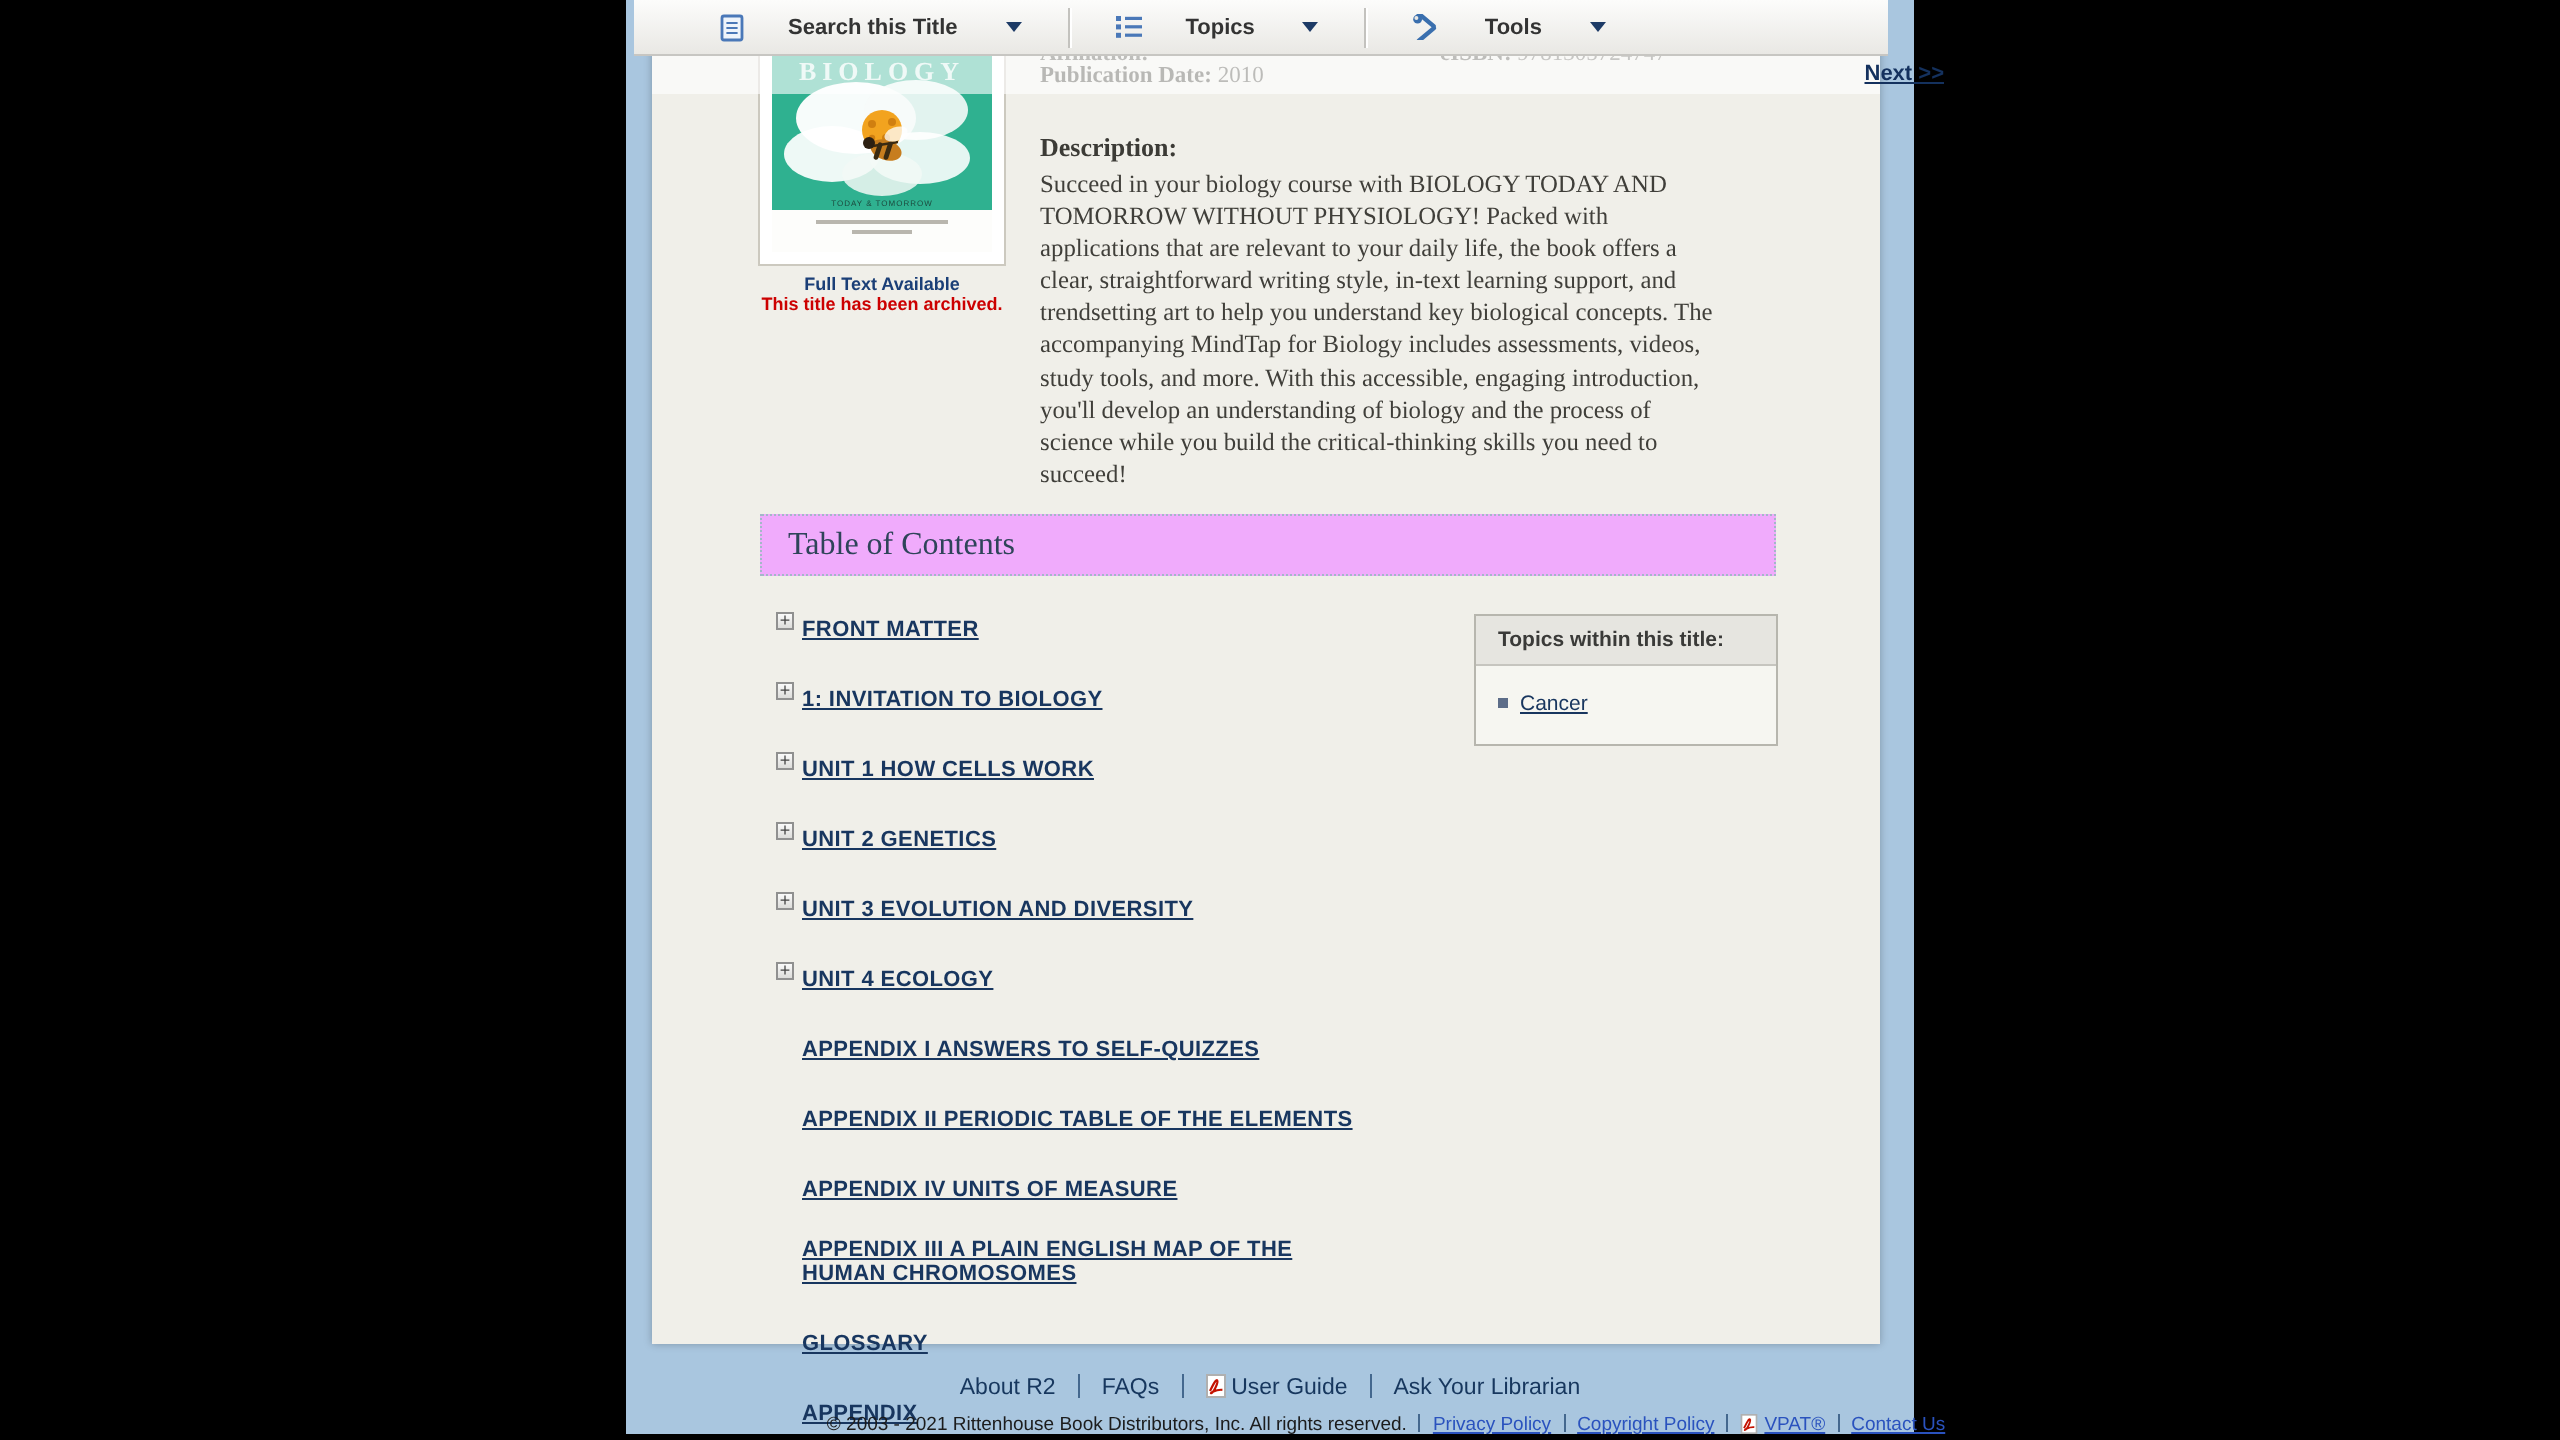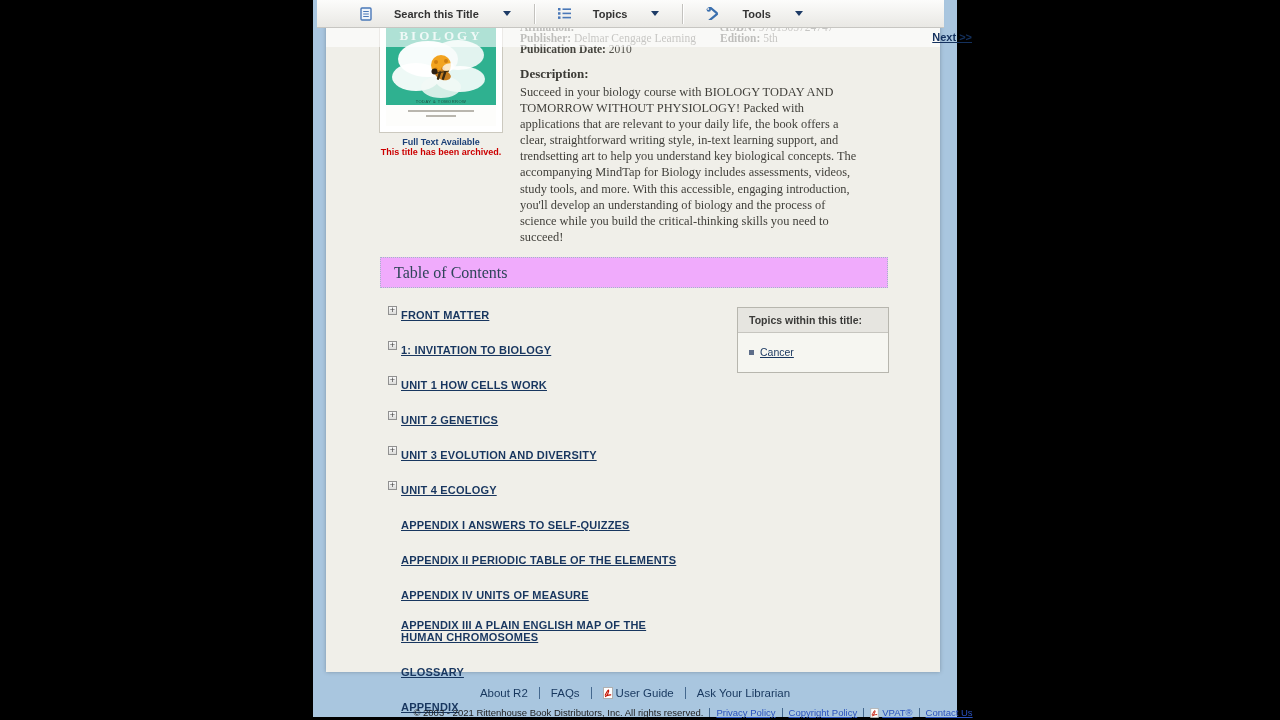--- a/index.html
+++ b/index.html
@@ -189,25 +189,20 @@
       </div>
       <div class="avail">Full Text Available</div>
       <div class="archived">This title has been archived.</div>
 
       <div class="info">
         <div class="info-row">
           <span class="info-label">Affiliation:</span>
           <span class="info-col2"><b class="info-label">eISBN:</b> <span>9781305724747</span></span>
         </div>
         <div class="info-row">
-          <span class="info-label">Publisher:</span>
-          <span>Delmar Cengage Learning</span>
-          <span class="info-col2"><b class="info-label">Edition:</b> <span>5th</span></span>
-        </div>
-        <div class="info-row">
           <span class="info-label" style="color:#45443e;">Publication Date:</span>
           <span style="color:#504f49;">2010</span>
         </div>
         <a class="next-link">Next &gt;&gt;</a>
       </div>
 
       <div class="fade-band"></div>
 
       <div class="desc-head">Description:</div>
       <div class="desc-body">Succeed in your biology course with BIOLOGY TODAY AND TOMORROW WITHOUT PHYSIOLOGY! Packed with applications that are relevant to your daily life, the book offers a clear, straightforward writing style, in-text learning support, and trendsetting art to help you understand key biological concepts. The accompanying MindTap for Biology includes assessments, videos, study tools, and more. With this accessible, engaging introduction, you'll develop an understanding of biology and the process of science while you build the critical-thinking skills you need to succeed!</div>

